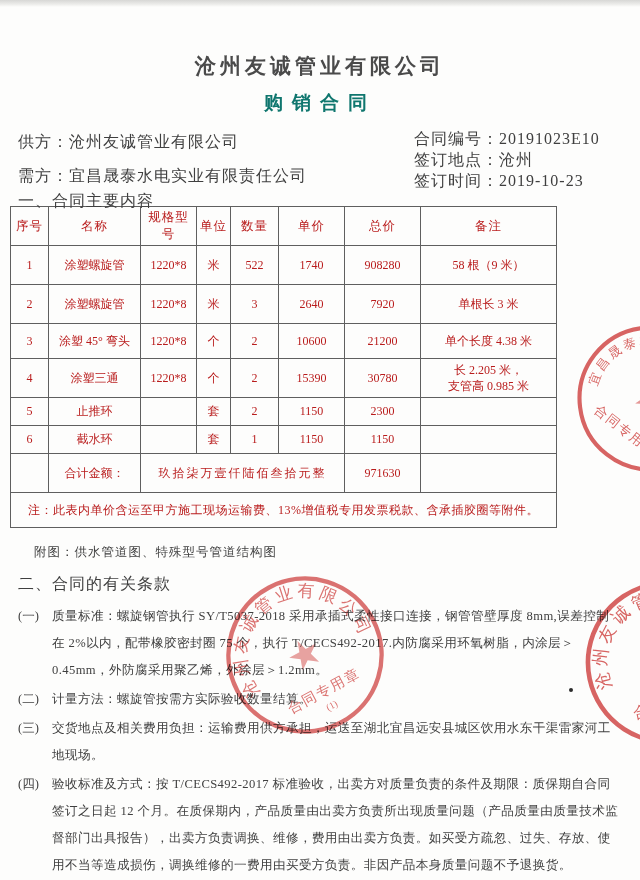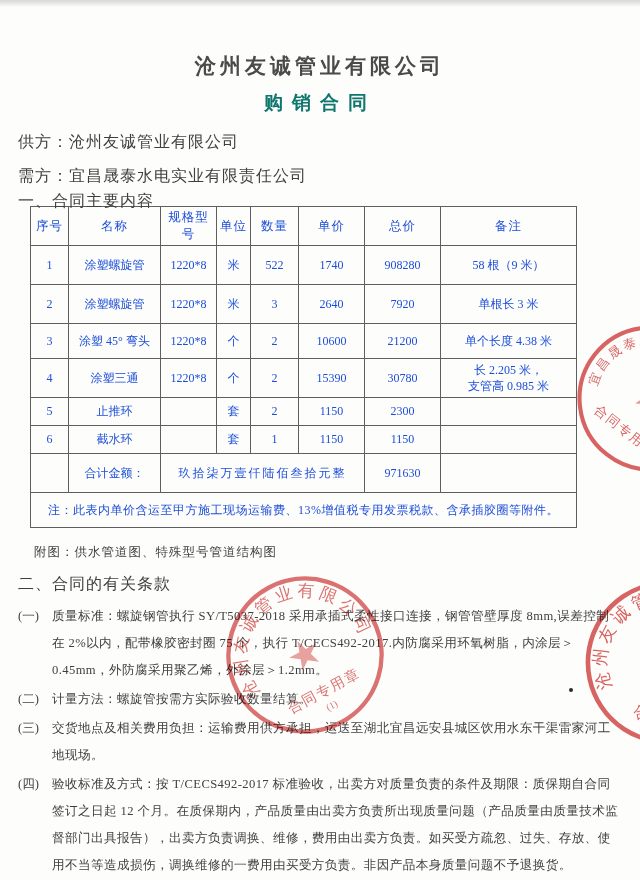--- a/index.html
+++ b/index.html
@@ -33,23 +33,23 @@
   .info-block{position:relative;height:72px;margin-top:14px;font-size:16px;}
   .supplier{position:absolute;left:18px;top:2px;letter-spacing:1px;}
   .buyer{position:absolute;left:18px;top:36px;letter-spacing:1px;}
   .section1{position:absolute;left:18px;top:61px;letter-spacing:1px;text-align:center;}
   .meta{position:absolute;left:414px;top:-2px;line-height:21px;letter-spacing:1px;}
   .meta div{white-space:nowrap;}
 
   table.main{
     border-collapse:collapse;
     table-layout:fixed;
-    margin:4px 0 0 30px;
+    margin:4px 0 0 10px;
     width:546px;
-    font-size:12px;color:#1d4ed8;
+    font-size:12px;color:#b91c1c;
   }
   table.main td{
     border:1px solid #5f5f5f;
     text-align:center;
     padding:2px 3px;
     overflow:hidden;
   }
   table.main tr.hdr td{height:30px;font-size:12.5px;letter-spacing:1px;}
   td.remark{white-space:pre-line;line-height:1.35;}
   tr.r-tall td{height:34px;}
@@ -86,20 +86,25 @@
 <div class="page">
   <div class="scan-edge-top"></div>
 
   <h1 class="doc-title">沧州友诚管业有限公司</h1>
   <h2 class="doc-subtitle">购销合同</h2>
 
   <div class="info-block">
     <div class="supplier">供方：沧州友诚管业有限公司</div>
     <div class="buyer">需方：宜昌晟泰水电实业有限责任公司</div>
     <div class="section1">一、合同主要内容</div>
+    <div class="meta">
+      <div>合同编号：20191023E10</div>
+      <div>签订地点：沧州</div>
+      <div>签订时间：2019-10-23</div>
+    </div>
   </div>
 
   <table class="main">
     <colgroup>
       <col style="width:38px">
         <col style="width:92px">
         <col style="width:56px">
         <col style="width:34px">
       <col style="width:48px">
         <col style="width:66px">

